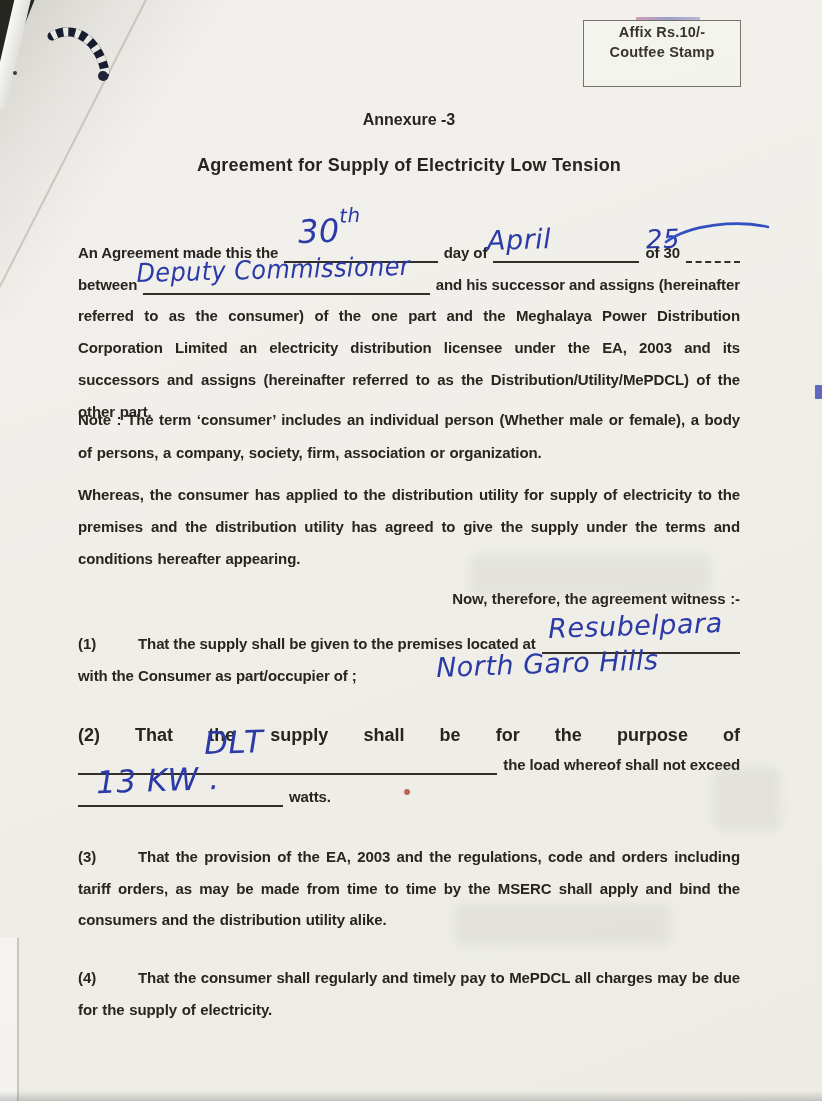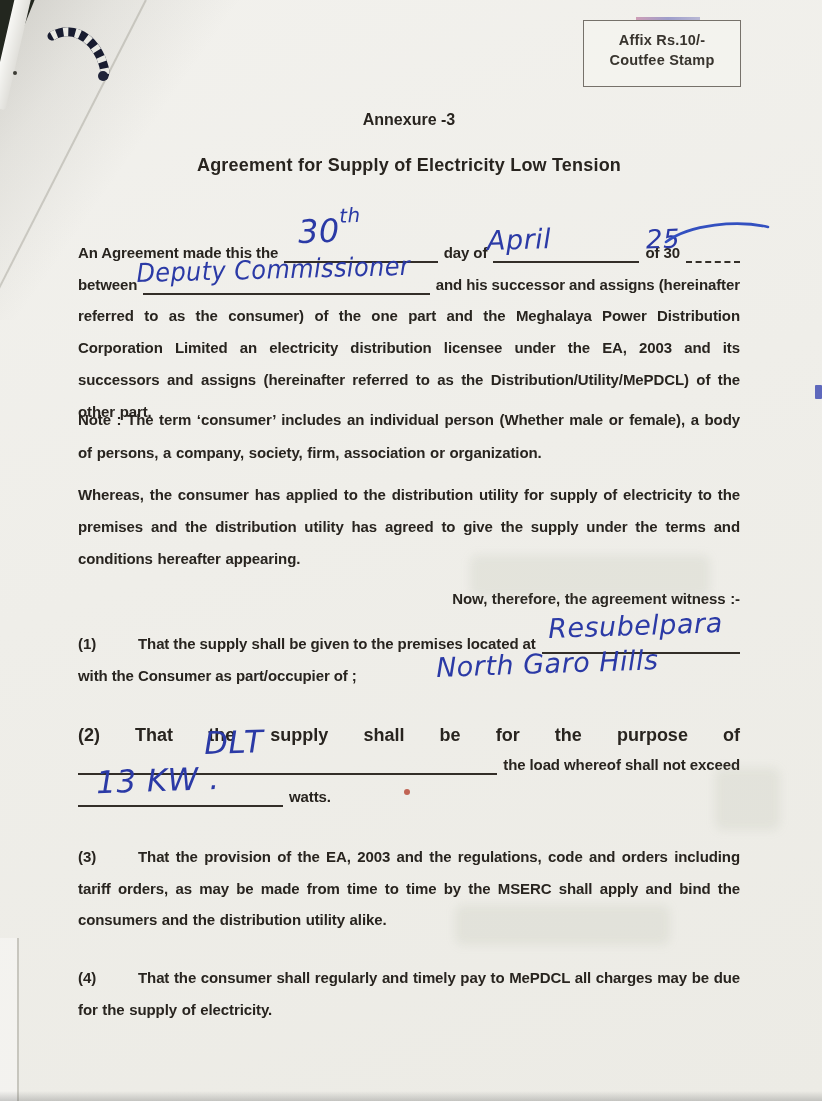--- a/index.html
+++ b/index.html
@@ -21,21 +21,21 @@
   .bottom-shade{position:absolute;left:0;top:1091px;width:822px;height:10px;
     background:linear-gradient(rgba(0,0,0,0),rgba(88,90,92,.28));}
   .left-edge-line{position:absolute;left:17px;top:938px;width:2px;height:163px;background:rgba(162,160,150,.5);}
   .left-edge-light{position:absolute;left:0;top:938px;width:17px;height:163px;background:rgba(255,255,255,.35);}
   .red-dot{position:absolute;left:404px;top:789px;width:6px;height:6px;border-radius:50%;background:#b84b3a;opacity:.85;}
   .edge-blue-mark{position:absolute;left:815px;top:385px;width:7px;height:14px;background:#3946b0;opacity:.8;border-radius:1px;}
   .ghost{position:absolute;background:rgba(148,158,128,.12);filter:blur(5px);border-radius:8px;}
   
   .stamp-box{position:absolute;left:583px;top:20px;width:158px;height:67px;box-sizing:border-box;
     border:1.5px solid #76716a;background:rgba(246,245,241,.55);text-align:center;
-    padding-top:9px;font-size:14.5px;line-height:20px;color:#38342e;letter-spacing:.2px;}
+    padding-top:1px;font-size:14.5px;line-height:20px;color:#38342e;letter-spacing:.2px;}
   .stamp-artifact{position:absolute;left:636px;top:17px;width:64px;height:3px;opacity:.55;
     background:linear-gradient(90deg,#b05a8a,#5a5ab0,#8a8ac2);}
   
   .annexure{position:absolute;left:78px;top:107px;width:662px;text-align:center;font-size:16px;line-height:26px;}
   .doc-title{position:absolute;left:78px;top:151px;width:662px;text-align:center;font-size:18px;line-height:28px;letter-spacing:.2px;}
   
   .para{position:absolute;left:78px;width:662px;font-size:15px;letter-spacing:-.1px;word-spacing:.6px;
     text-align:justify;}
   .fline{position:absolute;left:78px;width:662px;display:flex;align-items:flex-end;gap:6px;
     font-size:15px;line-height:33px;letter-spacing:-.1px;}

